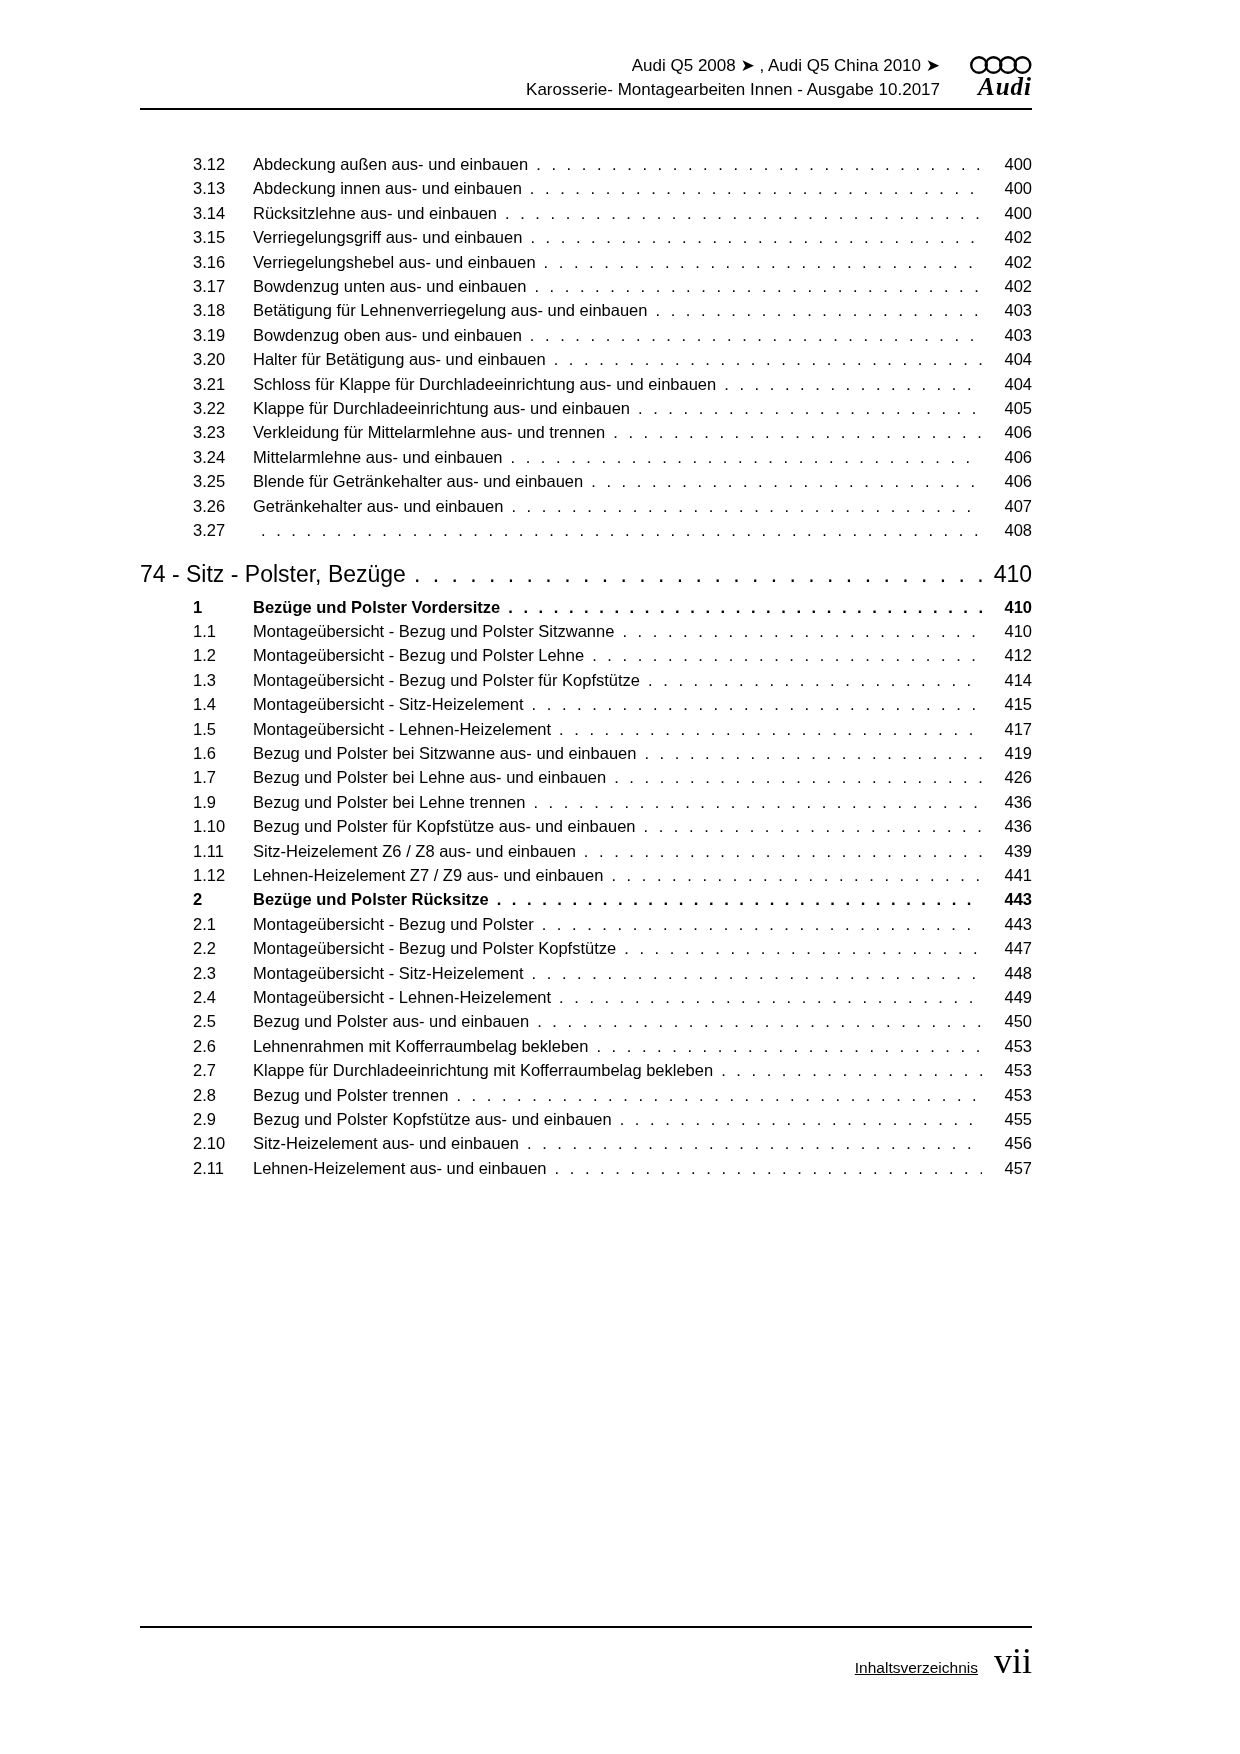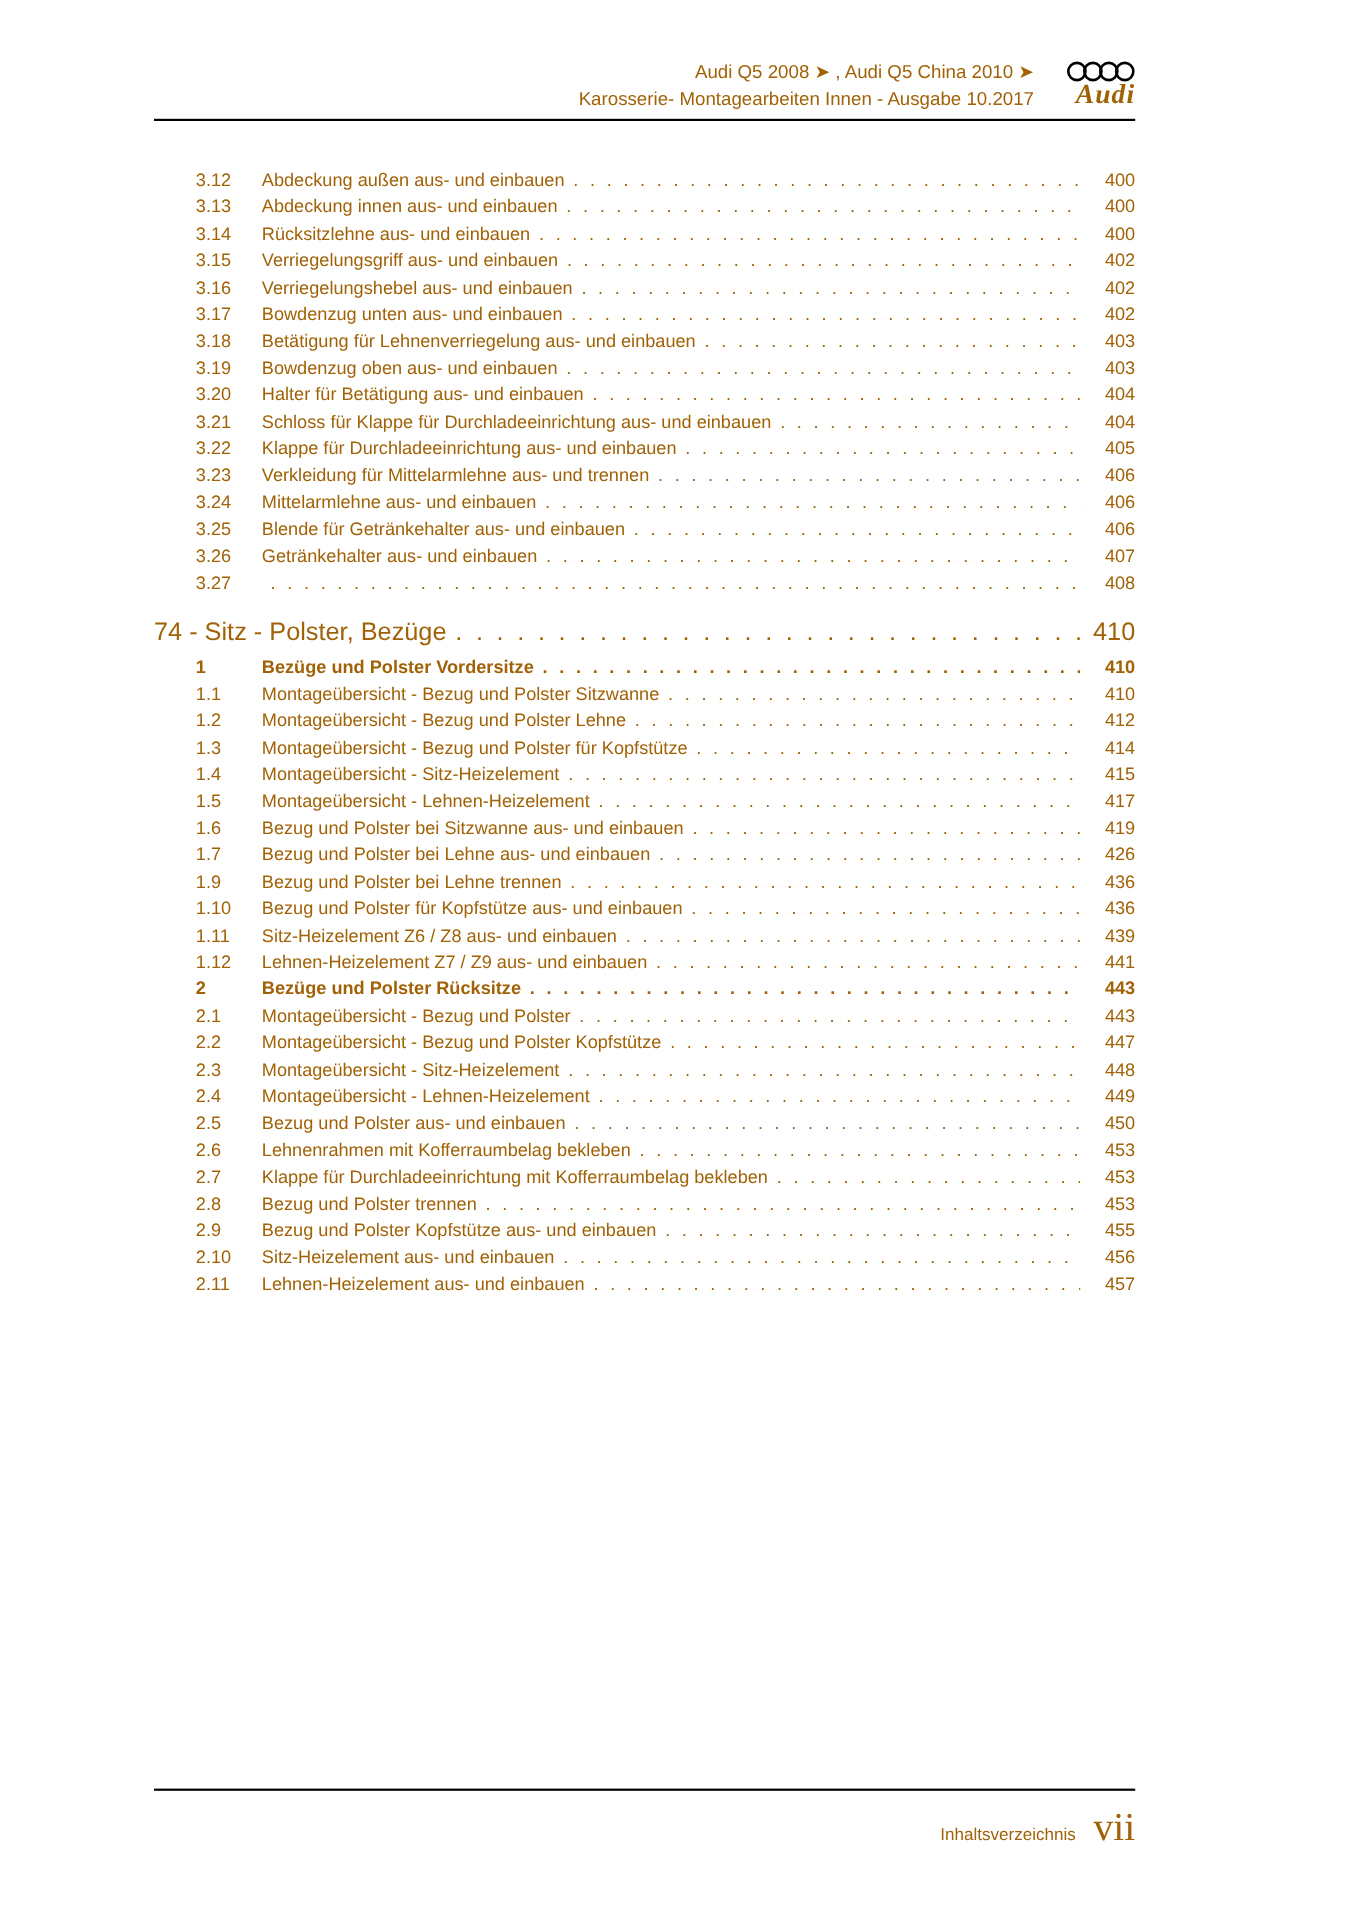--- a/index.html
+++ b/index.html
@@ -1,21 +1,21 @@
 <!DOCTYPE html>
 <html><head>
 <meta charset="utf-8">
 <style>
   html, body { margin: 0; padding: 0; background: #ffffff; }
   .page {
     position: relative;
     width: 1240px;
     height: 1754px;
     background: #ffffff;
-    color: #a16207;
+    color: #000000;
     font-family: "Liberation Sans", sans-serif;
     overflow: hidden;
   }
 
   
   .header {
     position: absolute;
     top: 54px; left: 140px; right: 208px;
     display: flex;
     justify-content: flex-end;
@@ -55,21 +55,21 @@
     position: absolute;
     top: 152px; left: 140px; right: 208px;
   }
   .toc-row {
     display: flex;
     align-items: baseline;
     font-size: 16.5px;
     line-height: 24.4px;
     padding-left: 38px;
   }
-  .toc-row .num   { flex: none; width: 60px; }
+  .toc-row .num   { flex: none; width: 60px; margin-left: 15px; }
   .toc-row .title { flex: none; white-space: nowrap; }
   .toc-row .dots  {
     flex: 1 1 auto;
     overflow: hidden;
     white-space: nowrap;
     margin: 0 8px;
   }
   .toc-row .dots::after {
     content: ". . . . . . . . . . . . . . . . . . . . . . . . . . . . . . . . . . . . . . . . . . . . . . . . . . . . . . . . . . . . . . . . . . . . . . . . . . . . . . . . . . . . . . . . . . . .";
     letter-spacing: 3px;
@@ -90,21 +90,21 @@
     position: absolute;
     left: 140px; right: 208px;
     top: 1626px;
     border-top: 2px solid #000;
     padding-top: 12px;
     display: flex;
     justify-content: flex-end;
     align-items: baseline;
     gap: 16px;
   }
-  .footer-label { font-size: 15.5px; }
+  .footer-label { font-size: 15.5px; text-decoration: underline; }
   .footer-page {
     font-family: "Liberation Serif", serif;
     font-size: 36px;
   }
 </style>
 </head>
 <body>
 
 <div class="page">
 

